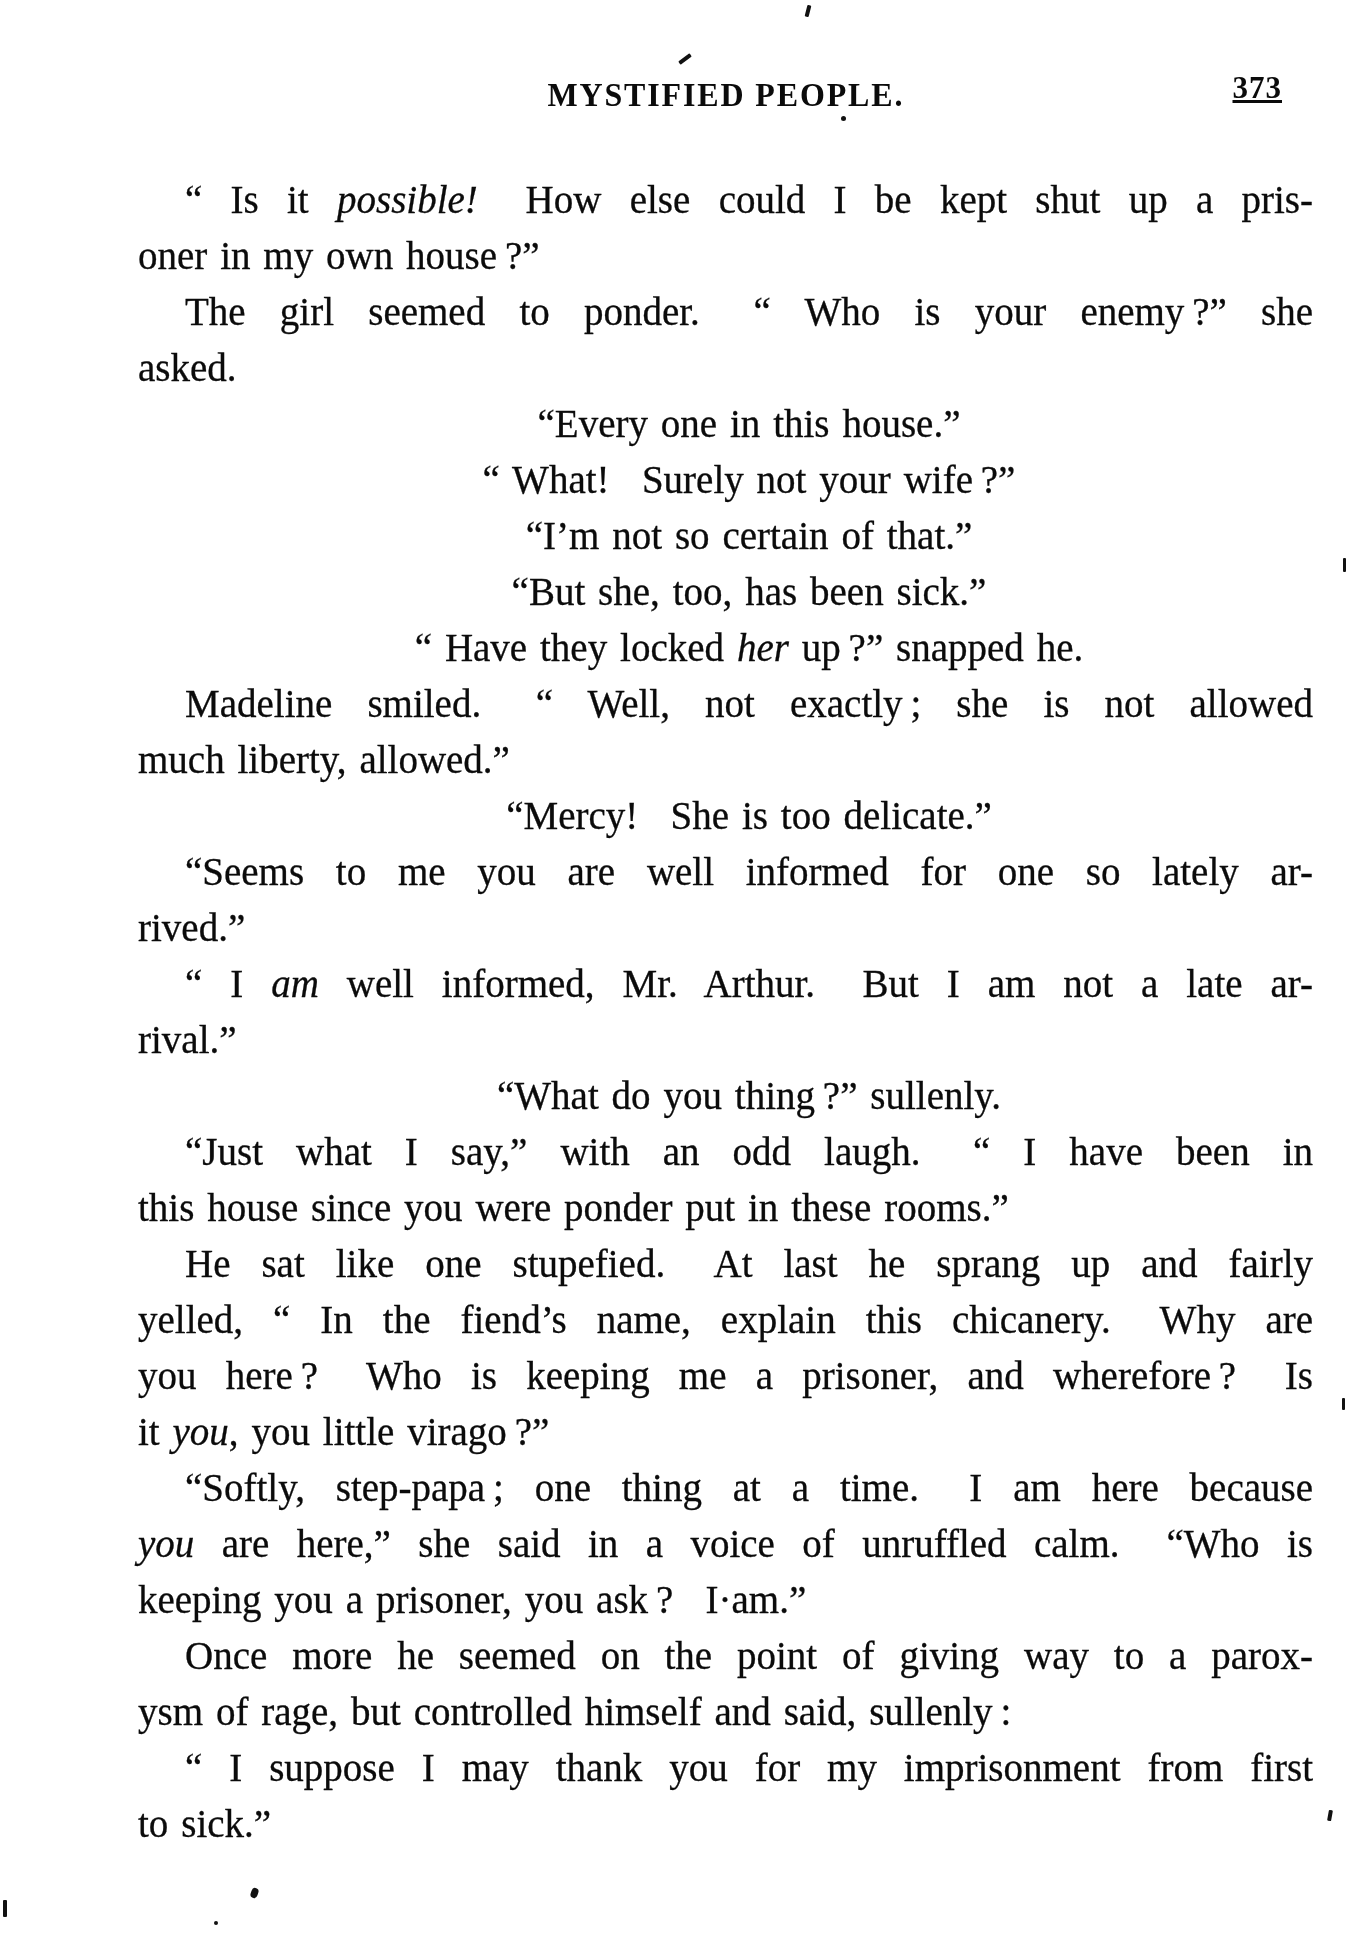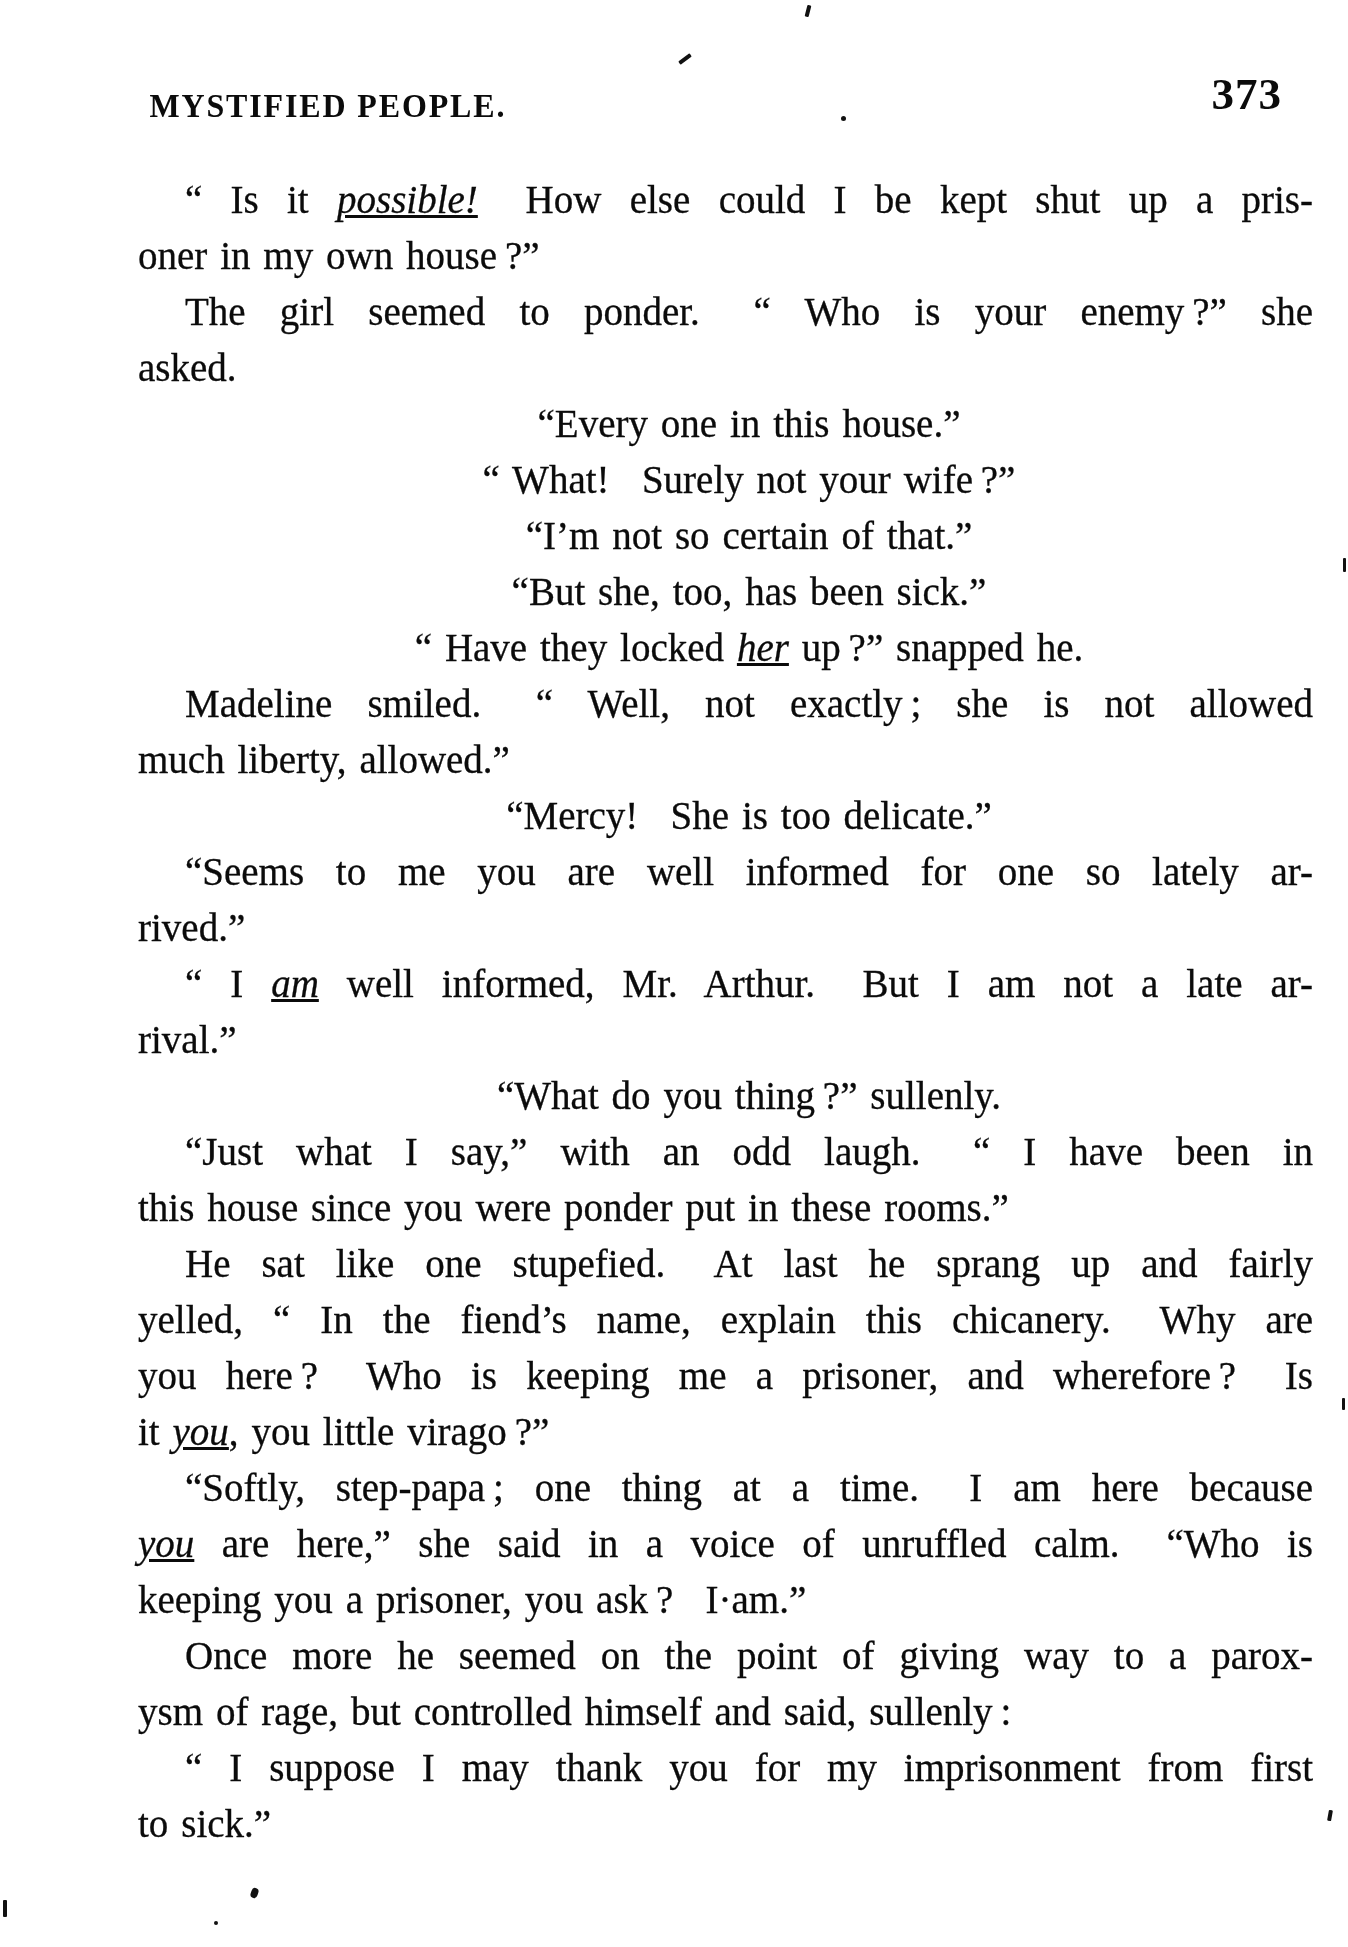--- a/index.html
+++ b/index.html
@@ -14,39 +14,40 @@
     background: #ffffff;
     overflow: hidden;
     font-family: "Liberation Serif", "DejaVu Serif", serif;
     color: #0b0b0b;
   }
   .running-head {
     position: absolute;
     left: 138px;
     top: 76px;
     width: 1175px;
-    margin-top: 11px;
+    text-align: center;
   }
   .running-title {
     display: inline-block;
     font-size: 34px;
     font-weight: 700;
     letter-spacing: 2px;
     transform: scaleX(0.94);
     transform-origin: center;
     white-space: nowrap;
   }
   .page-number {
     position: absolute;
     top: 72px;
     right: 66px;
-    font-size: 45px;
+    font-size: 31px;
     font-weight: 700;
     line-height: 1;
     letter-spacing: 1px;
+    text-decoration: underline;
   }
   .text-block {
     position: absolute;
     left: 138px;
     top: 172px;
     width: 1175px;
     font-size: 39px;
     line-height: 56px;
     word-spacing: 0.08em;
     -webkit-text-stroke: 0.3px #0b0b0b;
@@ -57,21 +58,21 @@
   }
   .line.justify {
     white-space: normal;
     text-align: justify;
     text-align-last: justify;
   }
   .line.indent {
     padding-left: 47px;
     text-align: center;
   }
-  .it { font-style: italic; text-decoration: underline; }
+  .it { font-style: italic; }
   .speck {
     position: absolute;
     background: #111;
     border-radius: 1px;
   }
 </style>
 </head>
 <body>
 
 <div class="page">

